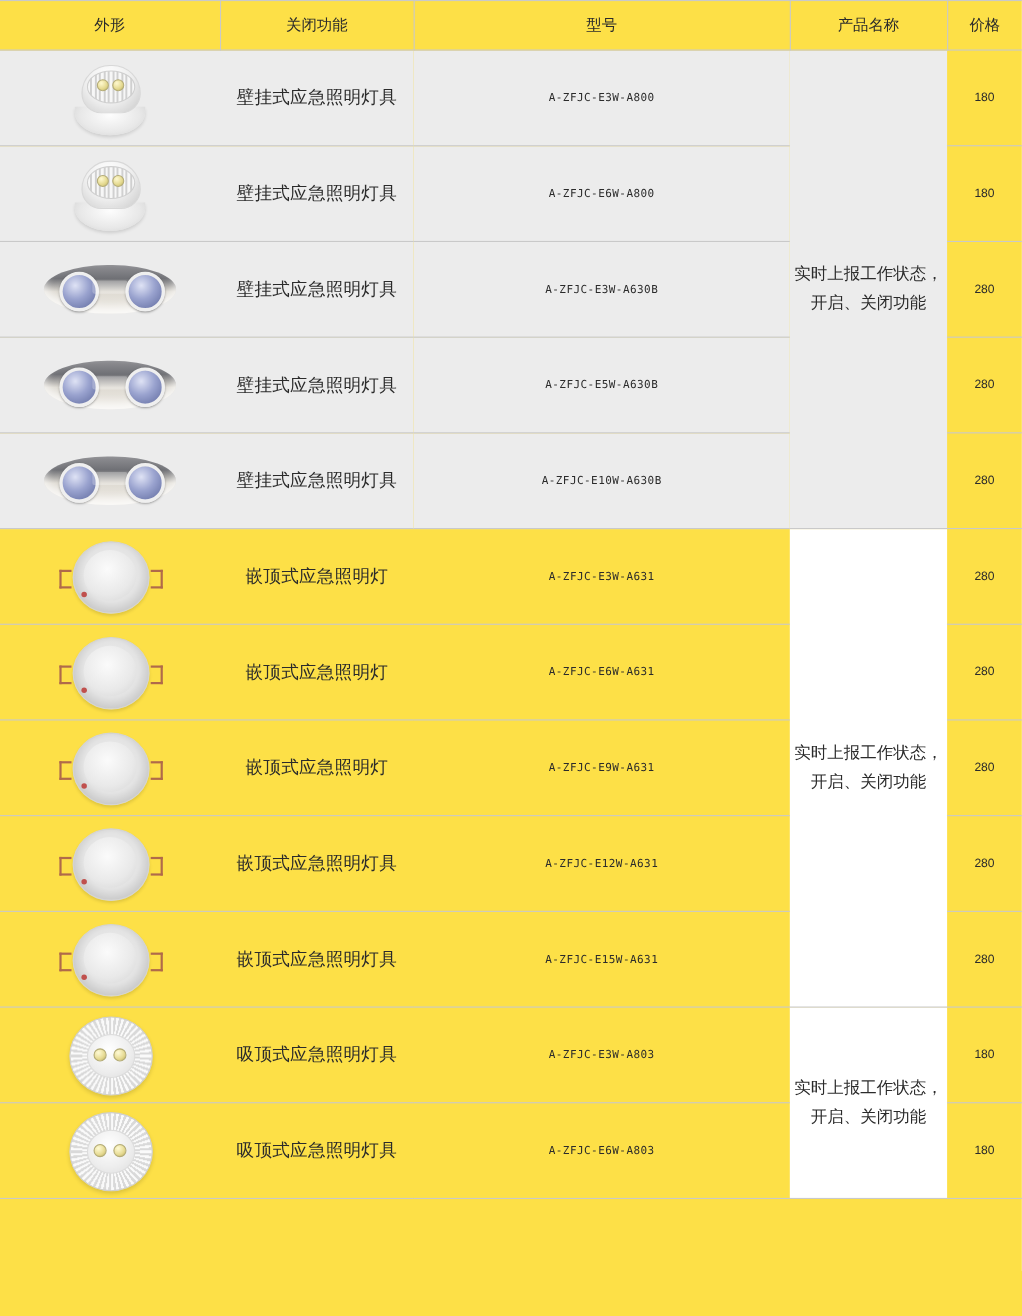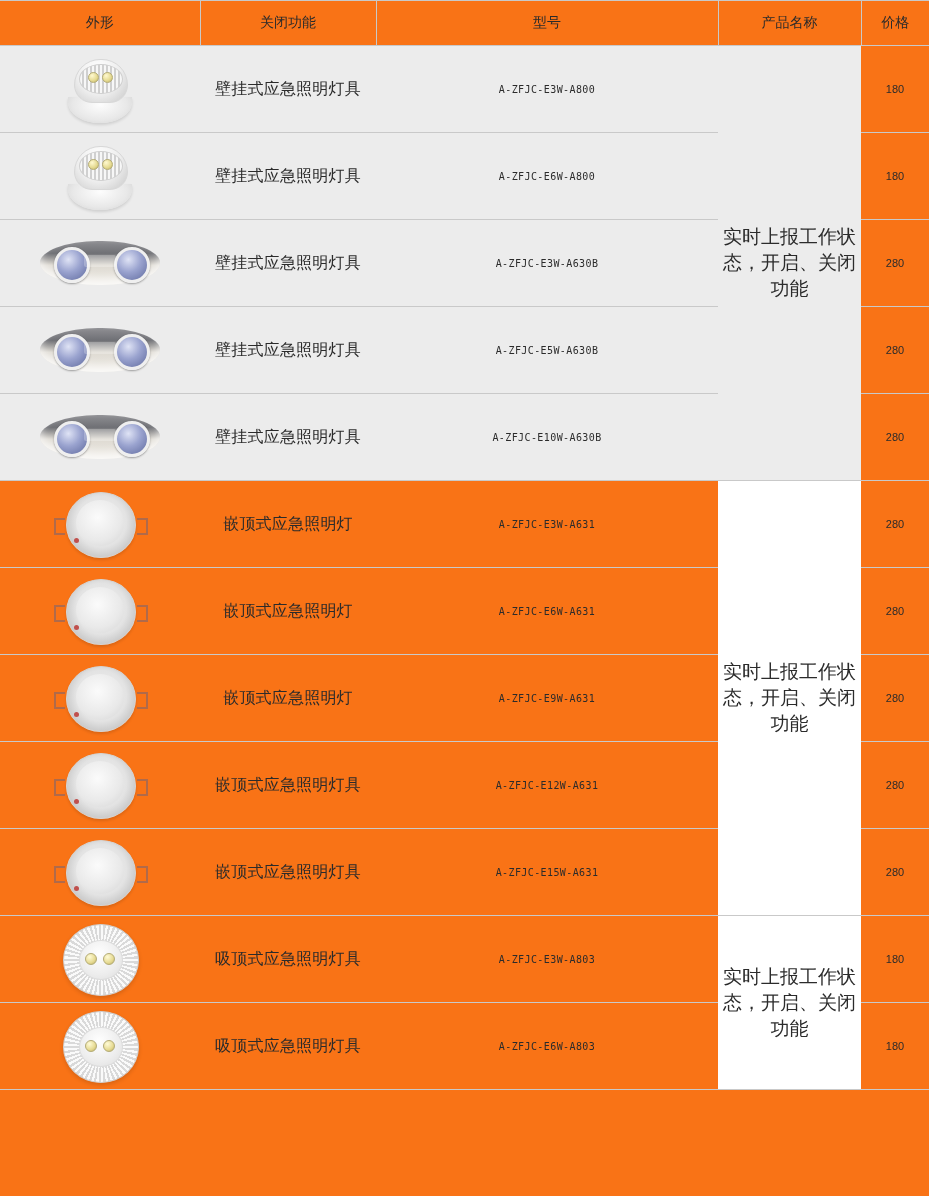--- a/index.html
+++ b/index.html
@@ -9,21 +9,21 @@
   }
   body {
     font-family: "Liberation Sans", "DejaVu Sans", sans-serif;
     color: #2b2b2b;
     width: 929px;
   }
   .page {
     width: 929px;
     min-height: 1196px;
     position: relative;
-    background: #f97316;
+    background: #fde047;
     box-sizing: border-box;
   }
   table.product-table {
     border-collapse: collapse;
     width: 929px;
     table-layout: fixed;
     font-size: 13px;
   }
   table.product-table col.c-image { width: 200px; }
   table.product-table col.c-name  { width: 176px; }
@@ -62,21 +62,21 @@
     letter-spacing: 0.2px;
   }
   td.cell-model {
     border-right: 1px solid #c9c9c9;
     font-size: 10px;
     font-family: "DejaVu Sans Mono", "Liberation Mono", monospace;
     letter-spacing: 0.4px;
   }
   td.cell-func {
     border-right: 1px solid #c9c9c9;
-    font-size: 19px;
+    font-size: 15px;
     text-align: left;
     padding: 0 10px;
     line-height: 26px;
   }
   td.cell-price {
     font-size: 11px;
   }
   tbody tr.shaded td.cell-image,
   tbody tr.shaded td.cell-name,
   tbody tr.shaded td.cell-model {

